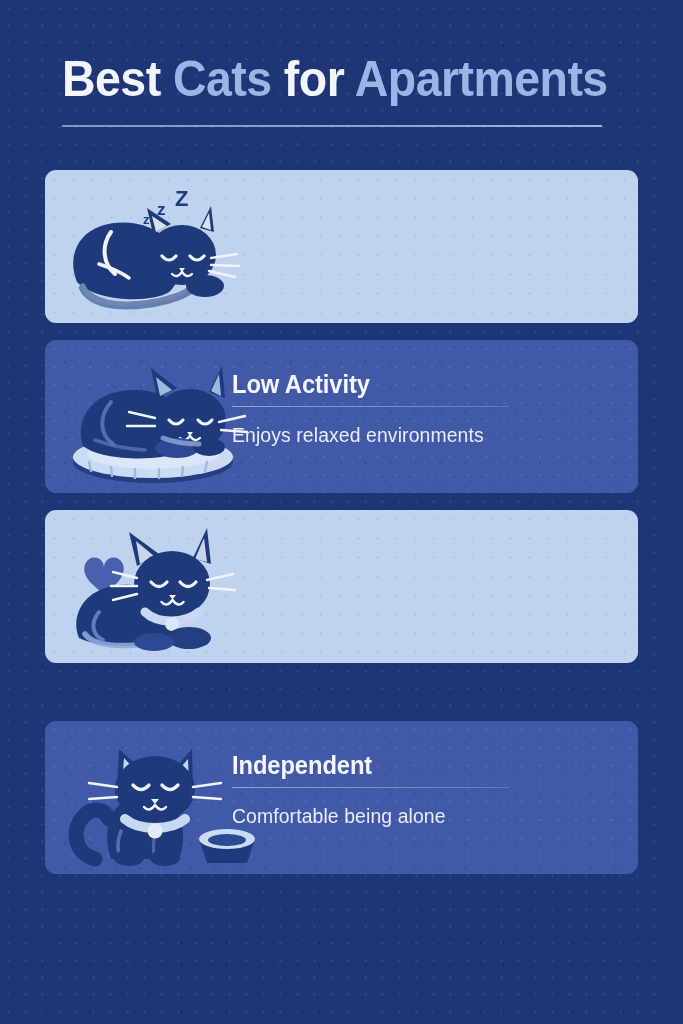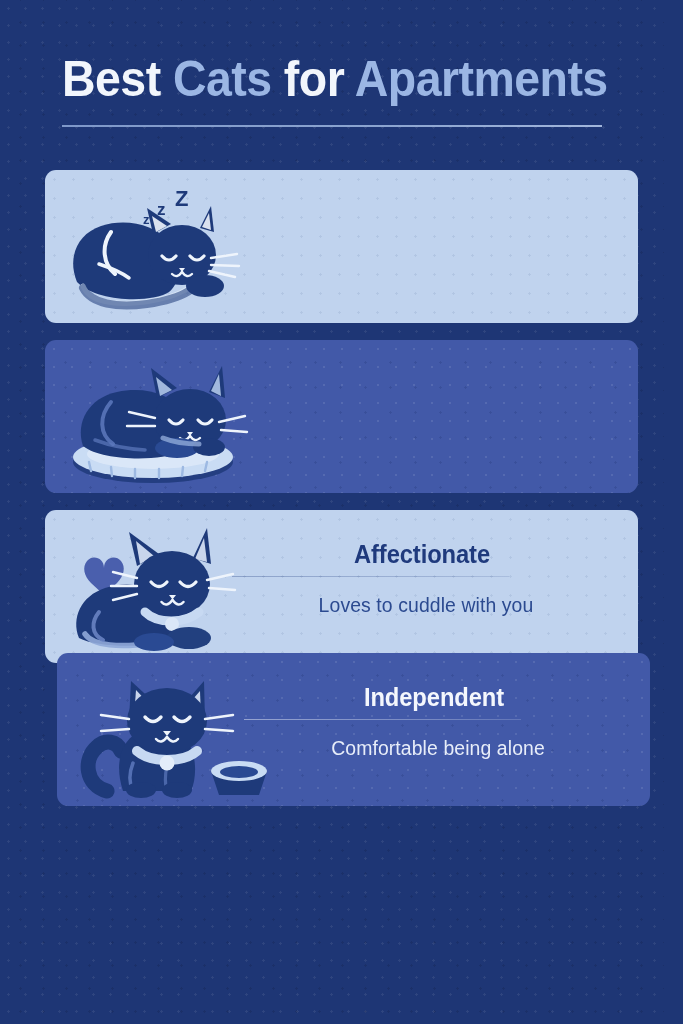--- a/index.html
+++ b/index.html
@@ -18,21 +18,20 @@
     position: relative;
     width: 664px;
     height: 1024px;
     background-color: #1e3675;
     background-image:
       radial-gradient(rgba(255,255,255,0.075) 1px, transparent 1.2px),
       radial-gradient(rgba(0,0,0,0.10) 1px, transparent 1.2px);
     background-size: 17px 17px, 23px 23px;
     background-position: 0 0, 9px 11px;
     overflow: hidden;
-    text-align: center;
   }
 
   
   #header {
     position: absolute;
     left: 62px;
     top: 50px;
     width: 560px;
   }
   #title {
@@ -76,21 +75,21 @@
     background-color: #4259a8;
     background-image:
       radial-gradient(rgba(255,255,255,0.10) 1px, transparent 1.2px),
       radial-gradient(rgba(20,38,92,0.18) 1px, transparent 1.2px);
     background-size: 18px 18px, 25px 25px;
     background-position: 0 0, 8px 10px;
   }
   #card-0 { top: 170px; }
   #card-1 { top: 340px; }
   #card-2 { top: 510px; }
-  #card-3 { top: 653px; margin-left: 12px; }
+  #card-3 { top: 721px; }
 
   .icon-slot {
     position: absolute;
     left: 14px;
     top: 6px;
     width: 200px;
     height: 142px;
   }
   .icon-slot svg { display: block; width: 100%; height: 100%; }
 
@@ -211,20 +210,25 @@
         <path d="M131 90 q-5 7 -10 2" fill="none" stroke="#eef4fc" stroke-width="2.4" stroke-linecap="round"></path>
         <path d="M131 90 q5 7 10 2" fill="none" stroke="#eef4fc" stroke-width="2.4" stroke-linecap="round"></path>
 
         <path d="M96 72 L70 66 M96 80 L68 80 M160 76 L186 70 M162 84 L188 86" stroke="#eef4fc" stroke-width="2.4" stroke-linecap="round" fill="none"></path>
 
         <ellipse cx="118" cy="102" rx="22" ry="10" fill="#2a4a93"></ellipse>
         <ellipse cx="150" cy="101" rx="16" ry="9" fill="#1e3a7a"></ellipse>
         <path d="M104 92 C114 96 128 98 140 98" fill="none" stroke="#8fa9d8" stroke-width="5" stroke-linecap="round" opacity="0.8"></path>
       </svg>
     </div>
+    <div class="text-slot">
+      <div class="card-title">Low Activity</div>
+      <div class="card-rule"></div>
+      <div class="card-sub">Enjoys relaxed environments</div>
+    </div>
   </div>
 
   <div class="card light" id="card-2">
     <div class="icon-slot">
       <svg viewBox="0 0 200 142" xmlns="http://www.w3.org/2000/svg">
 
         <path d="M45 52 C45 42 34 38 28 45 C23 51 25 60 32 67 L45 79 L58 67 C65 60 67 51 62 45 C56 38 45 42 45 52 Z" fill="#4a5fad"></path>
 
         <path d="M20 122 C12 102 22 80 46 72 C74 63 100 72 112 90 C122 104 120 118 110 124 C92 132 38 132 20 122 Z" fill="#1e3a7a"></path>
 
@@ -247,25 +251,20 @@
 
         <path d="M78 62 L54 56 M78 70 L52 70 M78 78 L54 84 M148 64 L174 58 M150 72 L176 74" stroke="#eef4fc" stroke-width="2.4" stroke-linecap="round" fill="none"></path>
 
         <path d="M86 96 C98 108 126 108 140 96" fill="none" stroke="#c7d9f2" stroke-width="9" stroke-linecap="round"></path>
         <circle cx="113" cy="108" r="7" fill="#dbe7f8"></circle>
 
         <ellipse cx="130" cy="122" rx="22" ry="11" fill="#22407f"></ellipse>
         <ellipse cx="95" cy="126" rx="20" ry="9" fill="#2a4a93"></ellipse>
       </svg>
     </div>
-    <div class="text-slot">
-      <div class="card-title">Affectionate</div>
-      <div class="card-rule"></div>
-      <div class="card-sub">Loves to cuddle with you</div>
-    </div>
   </div>
 
   <div class="card mid" id="card-3">
     <div class="icon-slot">
       <svg viewBox="0 0 200 142" xmlns="http://www.w3.org/2000/svg">
 
         <path d="M36 132 C14 126 12 100 26 88 C34 80 46 82 50 92" fill="none" stroke="#1e3a7a" stroke-width="15" stroke-linecap="round"></path>
 
         <path d="M52 132 C44 108 48 84 66 74 C84 64 106 68 116 82 C126 96 126 118 120 132 Z" fill="#1e3a7a"></path>
 

